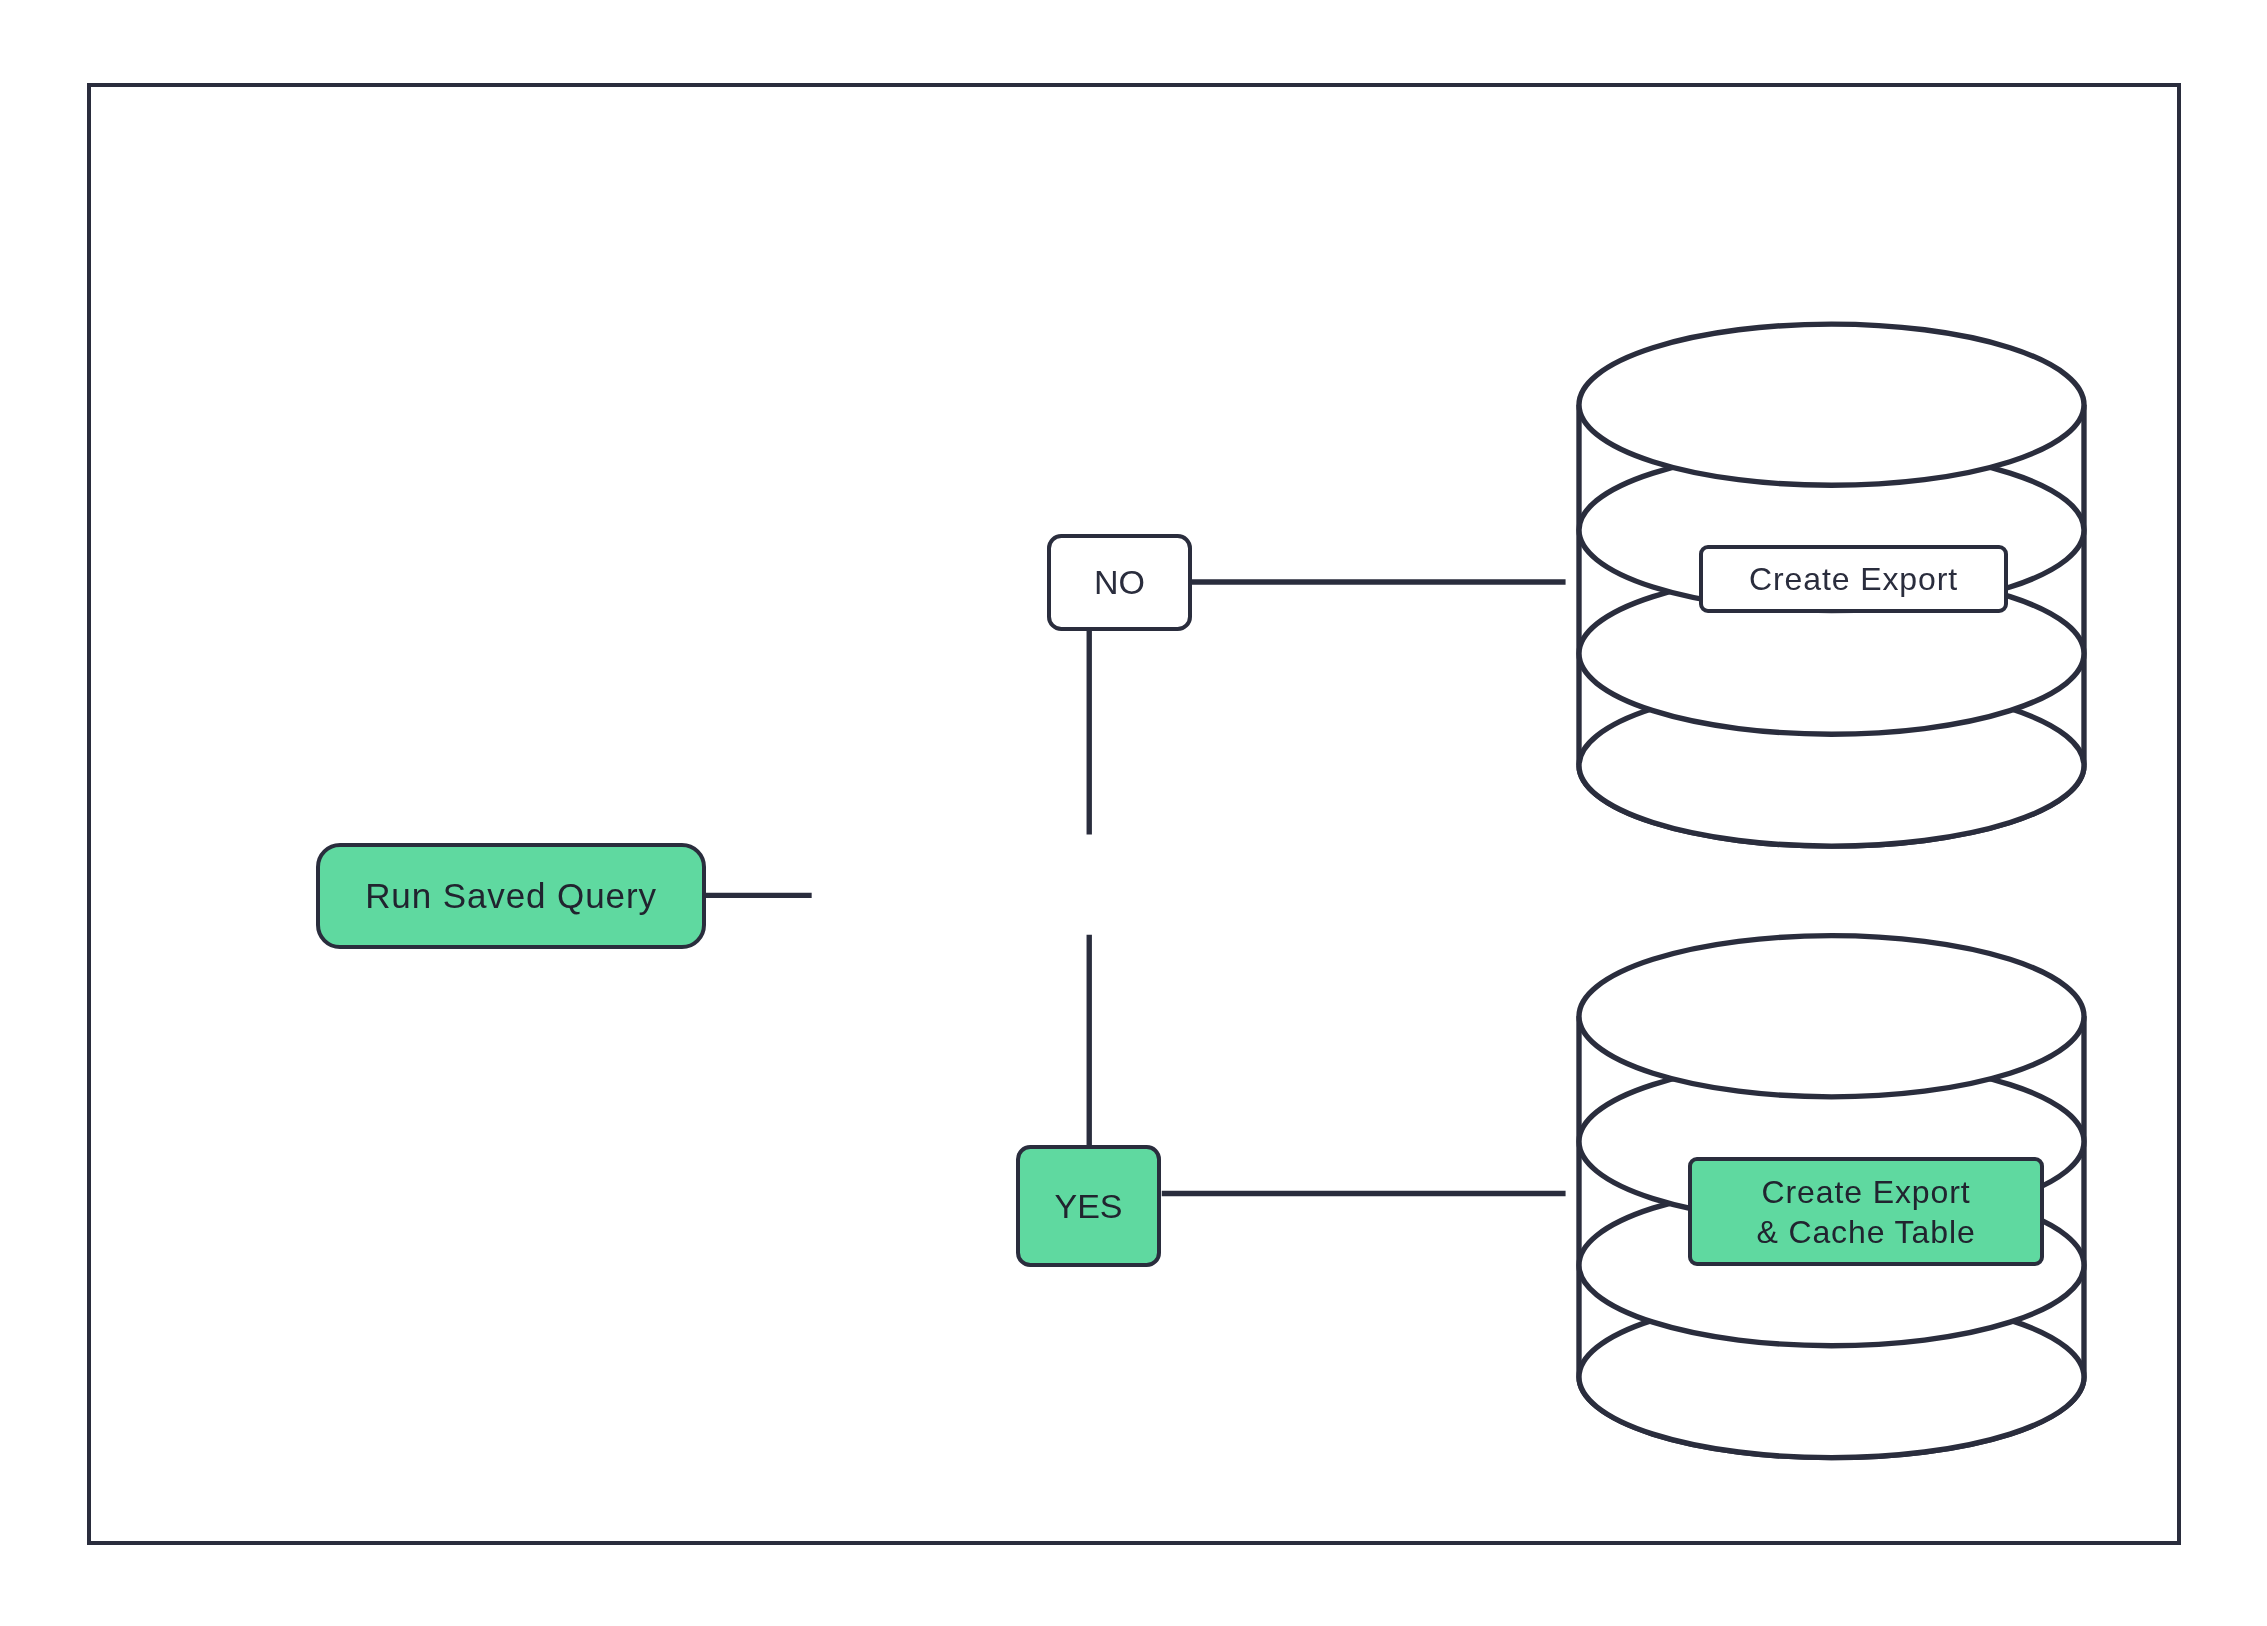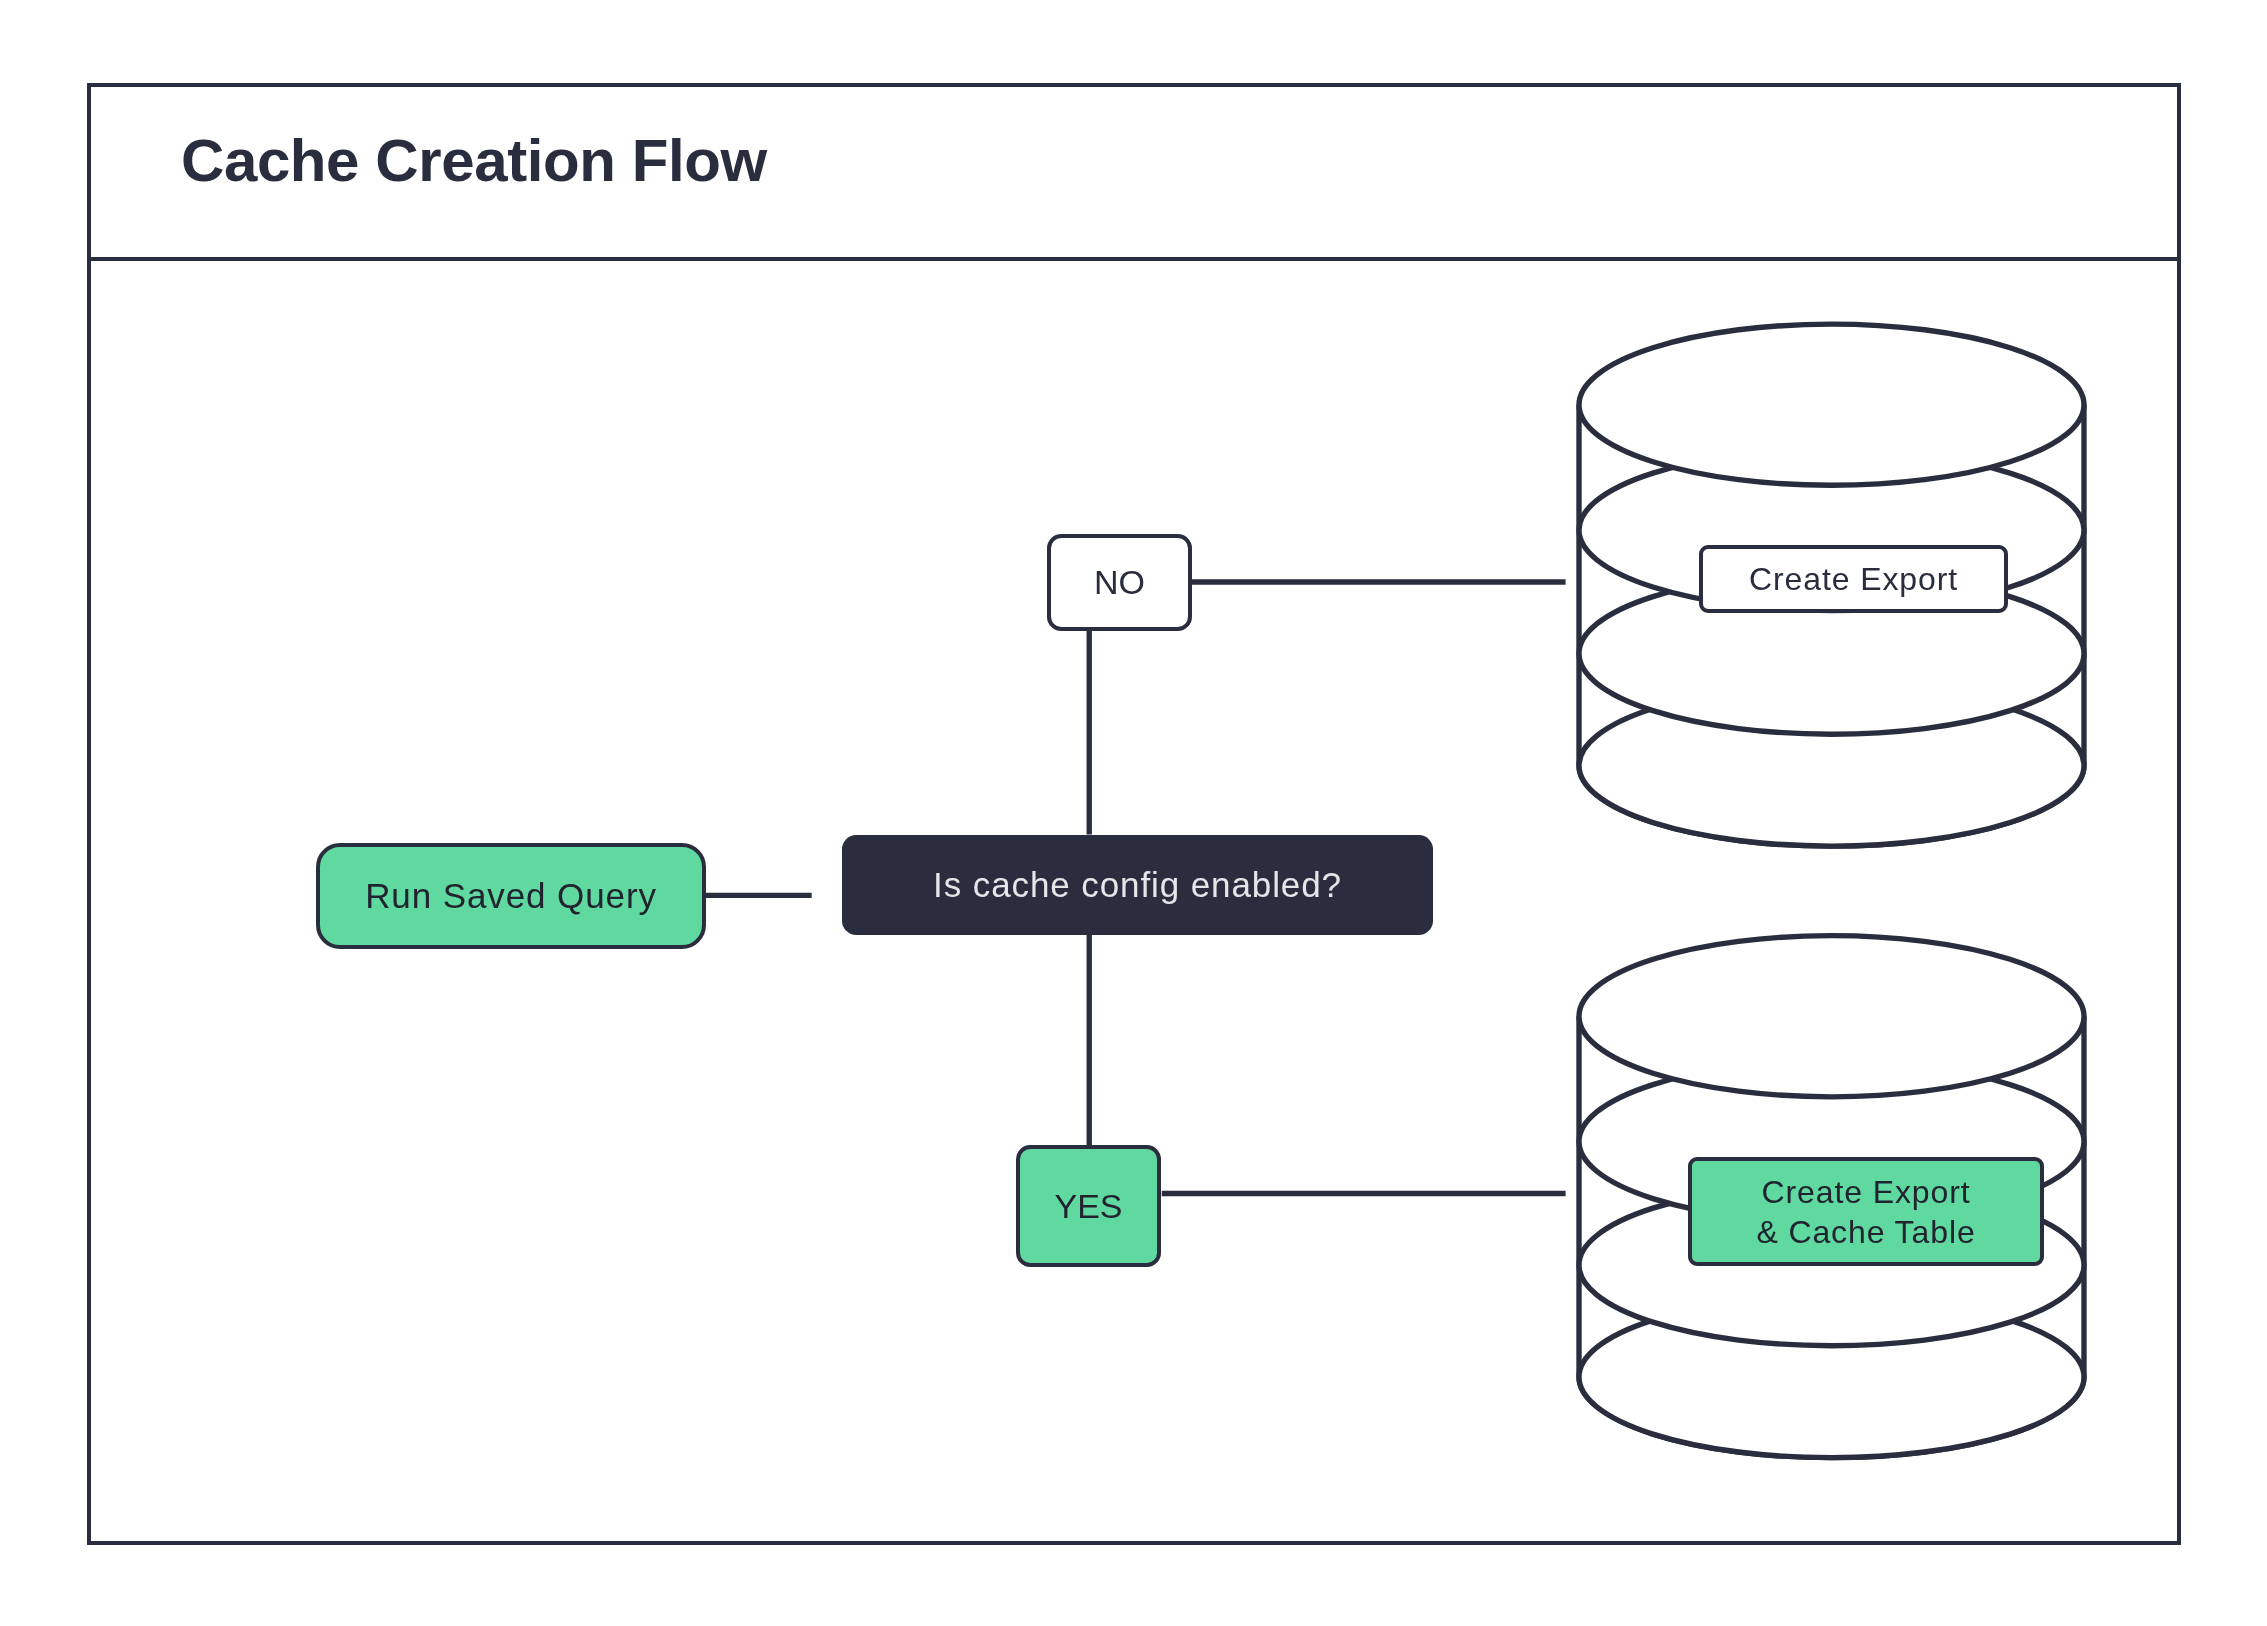--- a/index.html
+++ b/index.html
@@ -145,23 +145,20 @@
     flex-direction: column;
   }
   .lbl-line { display: block; }
 </style>
 </head>
 <body>
 
 <div id="stage">
 
   <div class="frame"></div>
-  <div class="frame-header">
-    <div class="diagram-title">Cache Creation Flow</div>
-  </div>
 
   <svg id="canvas" viewBox="0 0 2532 1816">
     <g fill="none" stroke="#2a2d3d" stroke-width="6" stroke-linecap="butt">
 
       <line x1="754" y1="1000" x2="906" y2="1000"></line>
 
       <line x1="1216" y1="932" x2="1216" y2="704"></line>
 
       <line x1="1216" y1="1044" x2="1216" y2="1279"></line>
 
@@ -189,21 +186,20 @@
       <path d="M1763 1538 A282 90 0 0 0 2327 1538" fill="none"></path>
       <ellipse cx="2045" cy="1538" rx="282" ry="90" fill="#ffffff"></ellipse>
       <ellipse cx="2045" cy="1413" rx="282" ry="90" fill="#ffffff"></ellipse>
       <ellipse cx="2045" cy="1275" rx="282" ry="90" fill="#ffffff"></ellipse>
       <ellipse cx="2045" cy="1135" rx="282" ry="90" fill="#ffffff"></ellipse>
     </g>
   </svg>
 
   <div class="node node-mono" id="node-run-saved-query">Run Saved Query</div>
 
-  <div class="node node-mono" id="node-decision">Is cache config enabled?</div>
 
   <div class="node node-sans" id="node-no">NO</div>
 
   <div class="node node-sans" id="node-yes">YES</div>
 
   <div class="node node-mono" id="label-create-export">Create Export</div>
 
   <div class="node node-mono" id="label-create-export-cache">
     <span class="lbl-line">Create Export</span>
     <span class="lbl-line">&amp; Cache Table</span>

